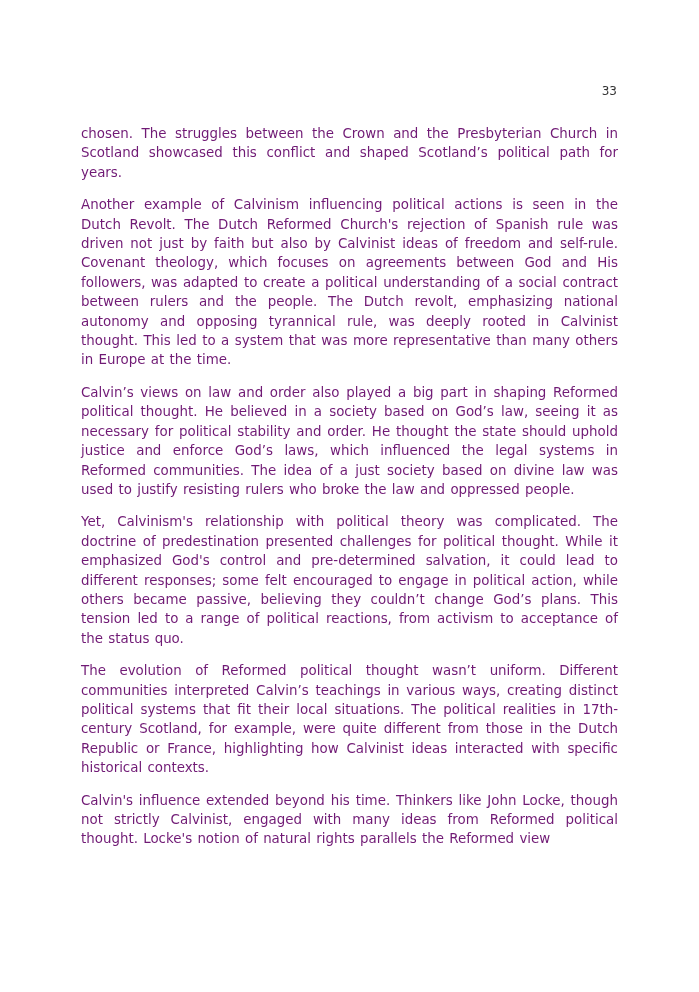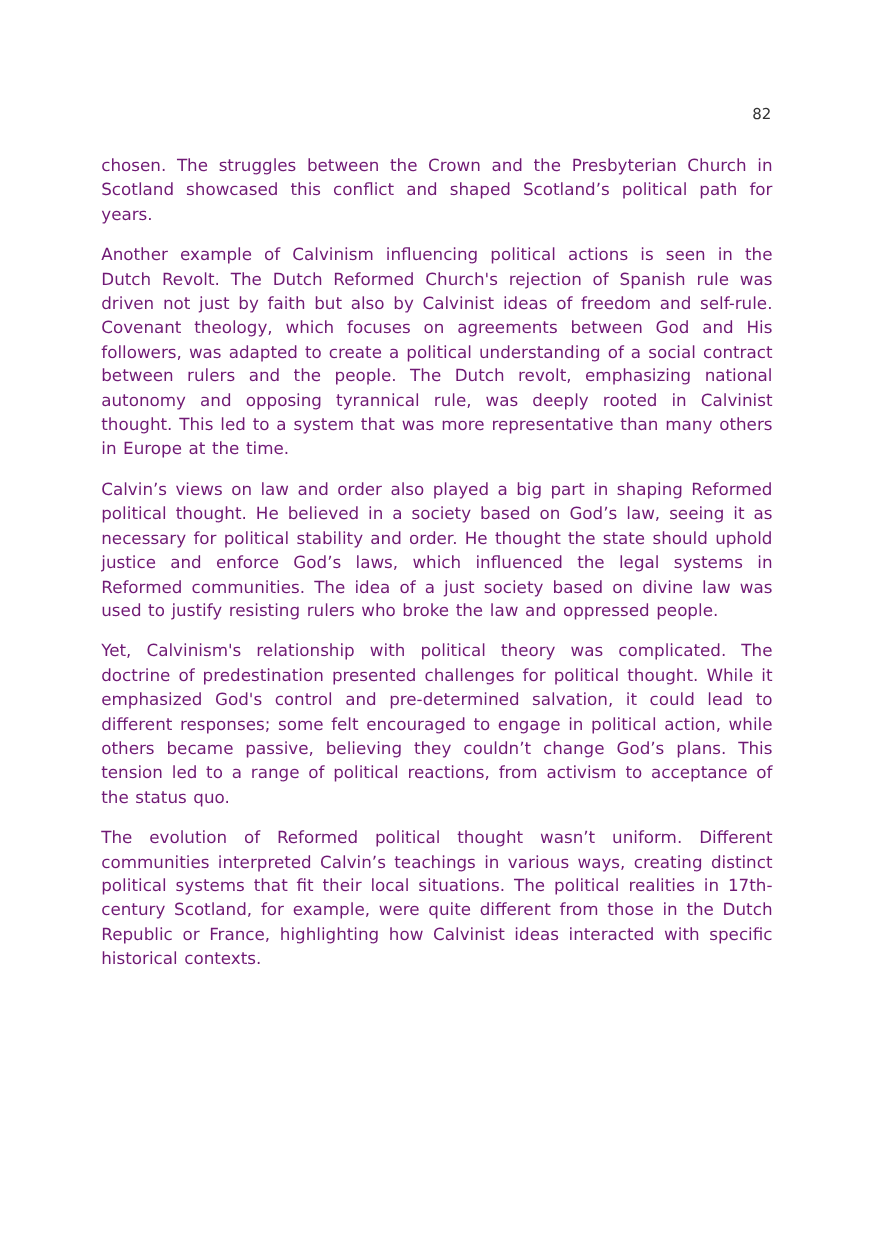--- a/index.html
+++ b/index.html
@@ -44,22 +44,23 @@
   }
 
   .content p:last-child {
     margin-bottom: 0;
   }
 </style>
 </head>
 <body>
 
 <div class="page">
-  <div class="page-number">82</div>
+  <div class="page-number">33</div>
 
   <div class="content">
     <p>chosen. The struggles between the Crown and the Presbyterian Church in Scotland showcased this conflict and shaped Scotland’s political path for years.</p>
     <p>Another example of Calvinism influencing political actions is seen in the Dutch Revolt. The Dutch Reformed Church's rejection of Spanish rule was driven not just by faith but also by Calvinist ideas of freedom and self-rule. Covenant theology, which focuses on agreements between God and His followers, was adapted to create a political understanding of a social contract between rulers and the people. The Dutch revolt, emphasizing national autonomy and opposing tyrannical rule, was deeply rooted in Calvinist thought. This led to a system that was more representative than many others in Europe at the time.</p>
     <p>Calvin’s views on law and order also played a big part in shaping Reformed political thought. He believed in a society based on God’s law, seeing it as necessary for political stability and order. He thought the state should uphold justice and enforce God’s laws, which influenced the legal systems in Reformed communities. The idea of a just society based on divine law was used to justify resisting rulers who broke the law and oppressed people.</p>
     <p>Yet, Calvinism's relationship with political theory was complicated. The doctrine of predestination presented challenges for political thought. While it emphasized God's control and pre-determined salvation, it could lead to different responses; some felt encouraged to engage in political action, while others became passive, believing they couldn’t change God’s plans. This tension led to a range of political reactions, from activism to acceptance of the status quo.</p>
     <p>The evolution of Reformed political thought wasn’t uniform. Different communities interpreted Calvin’s teachings in various ways, creating distinct political systems that fit their local situations. The political realities in 17th-century Scotland, for example, were quite different from those in the Dutch Republic or France, highlighting how Calvinist ideas interacted with specific historical contexts.</p>
+    <p>Calvin's influence extended beyond his time. Thinkers like John Locke, though not strictly Calvinist, engaged with many ideas from Reformed political thought. Locke's notion of natural rights parallels the Reformed view</p>
   </div>
 </div>
 
 </body></html>

